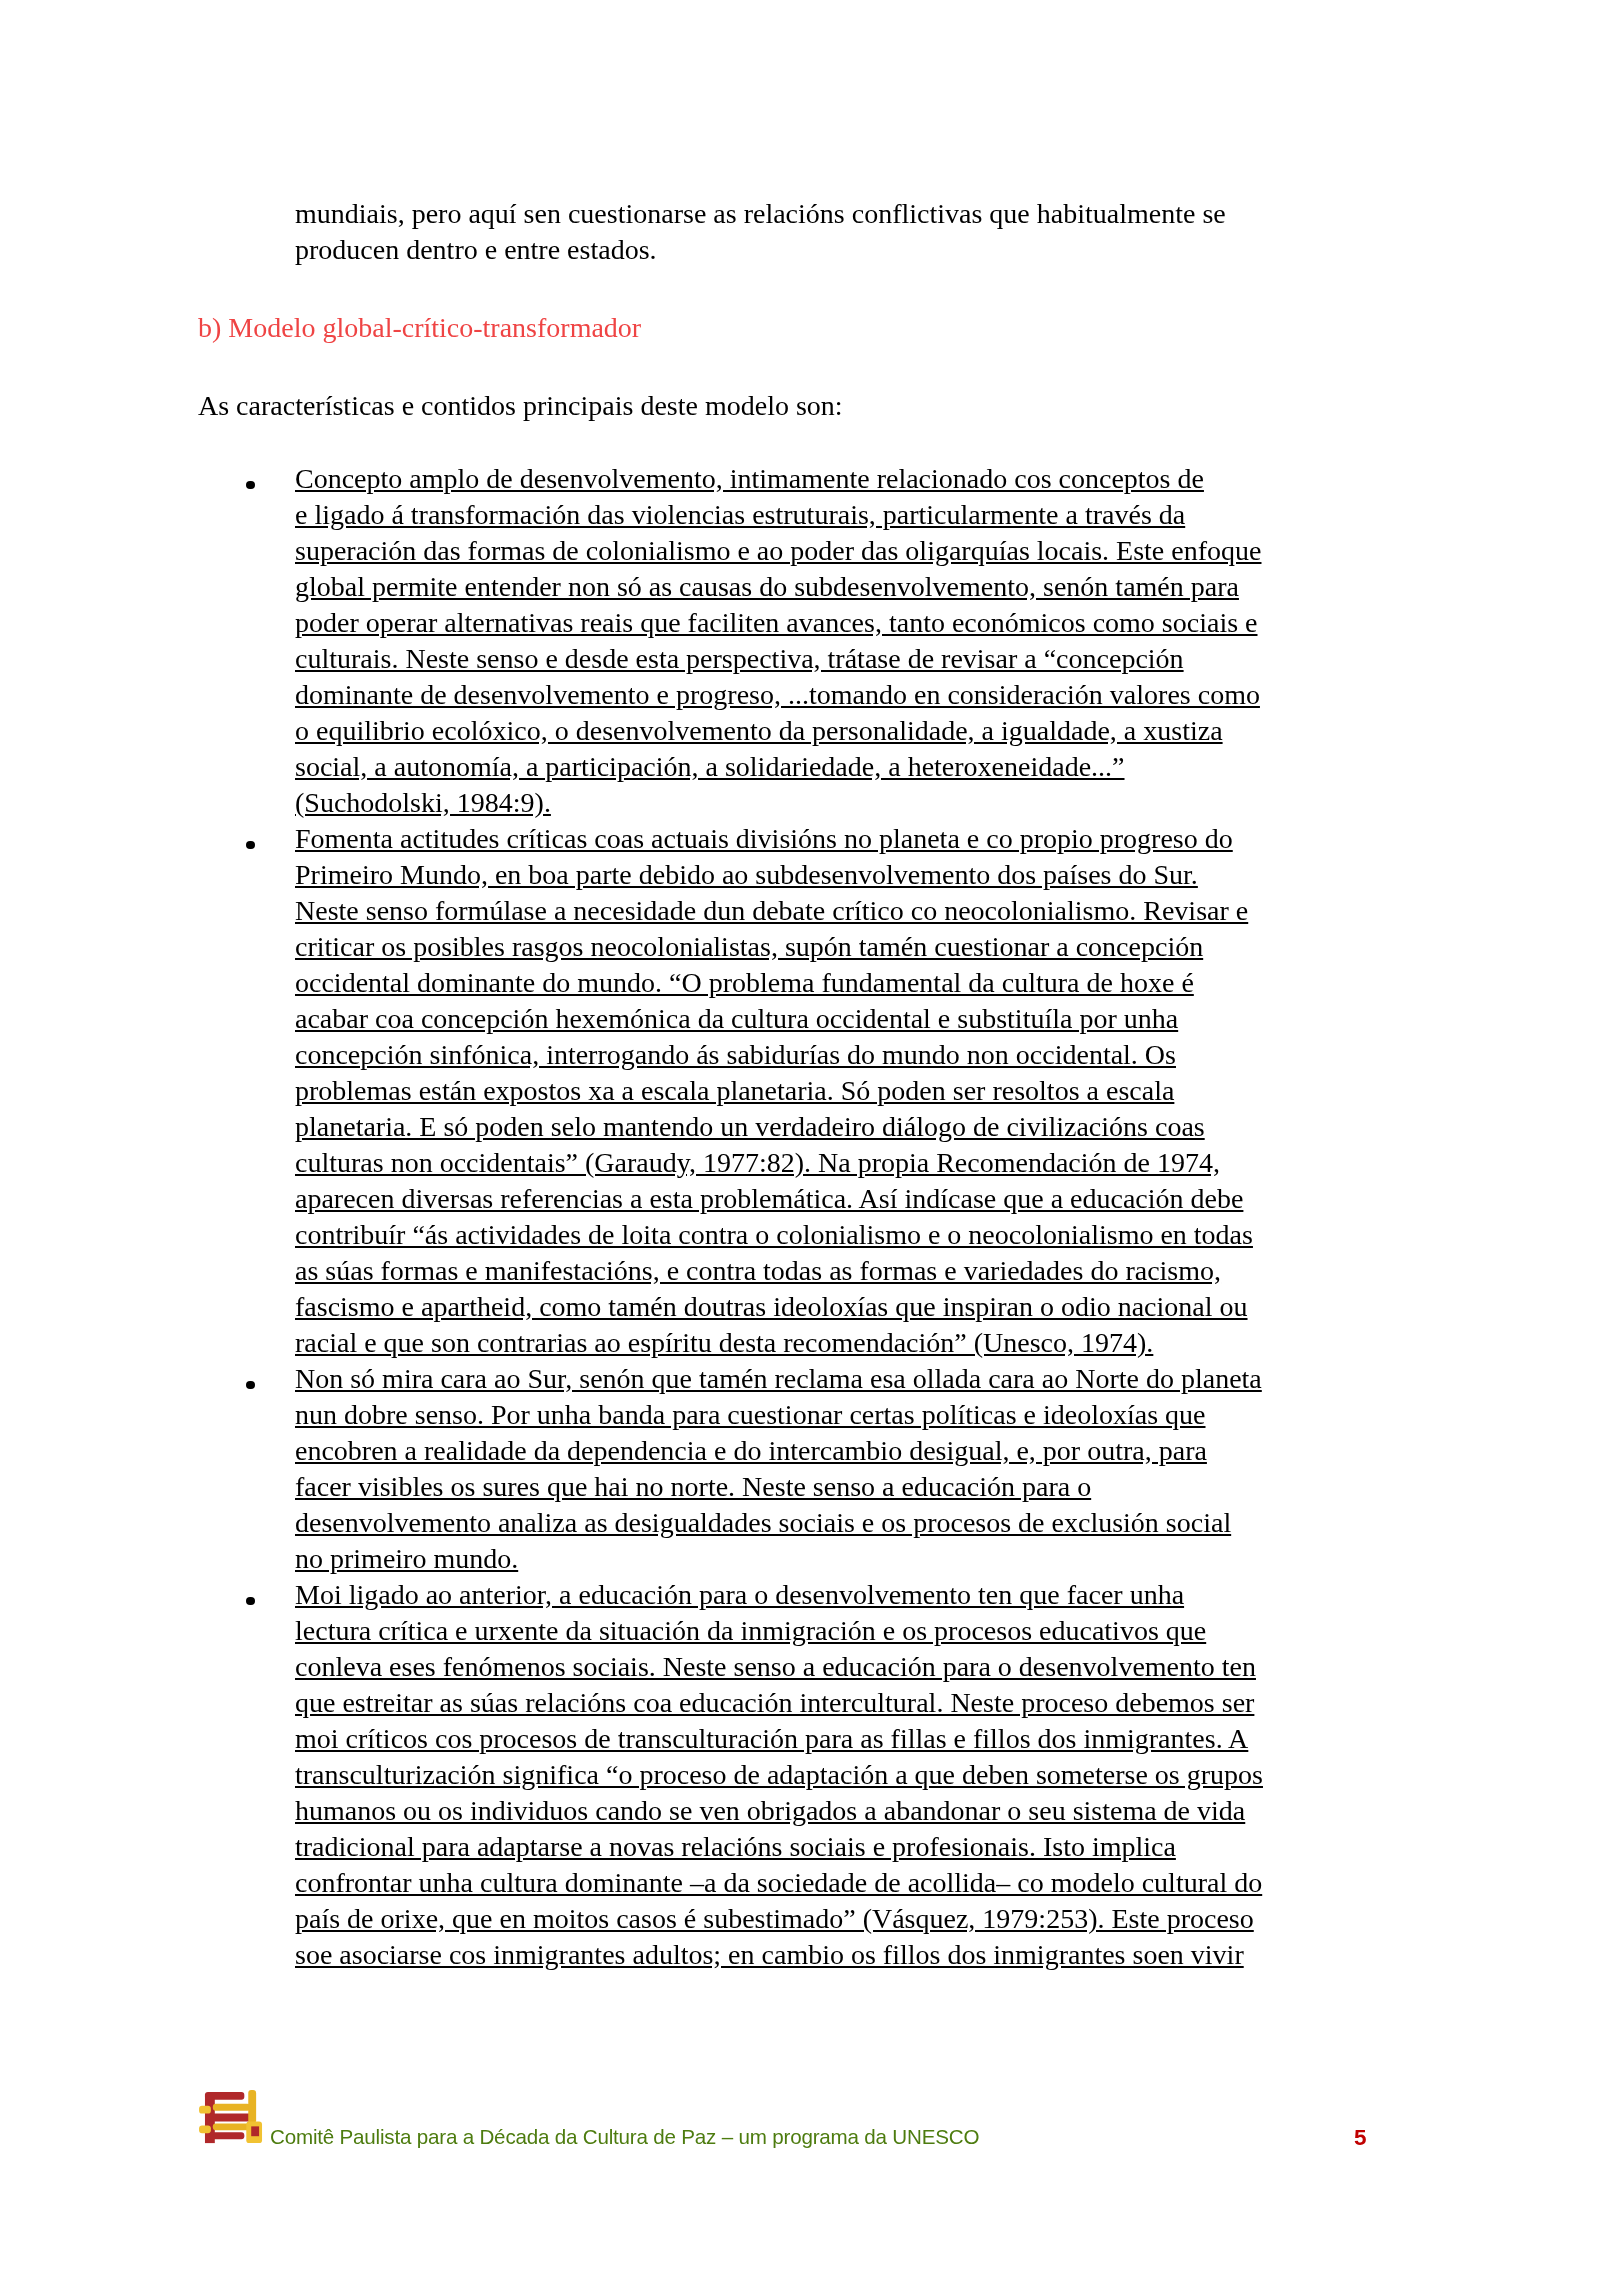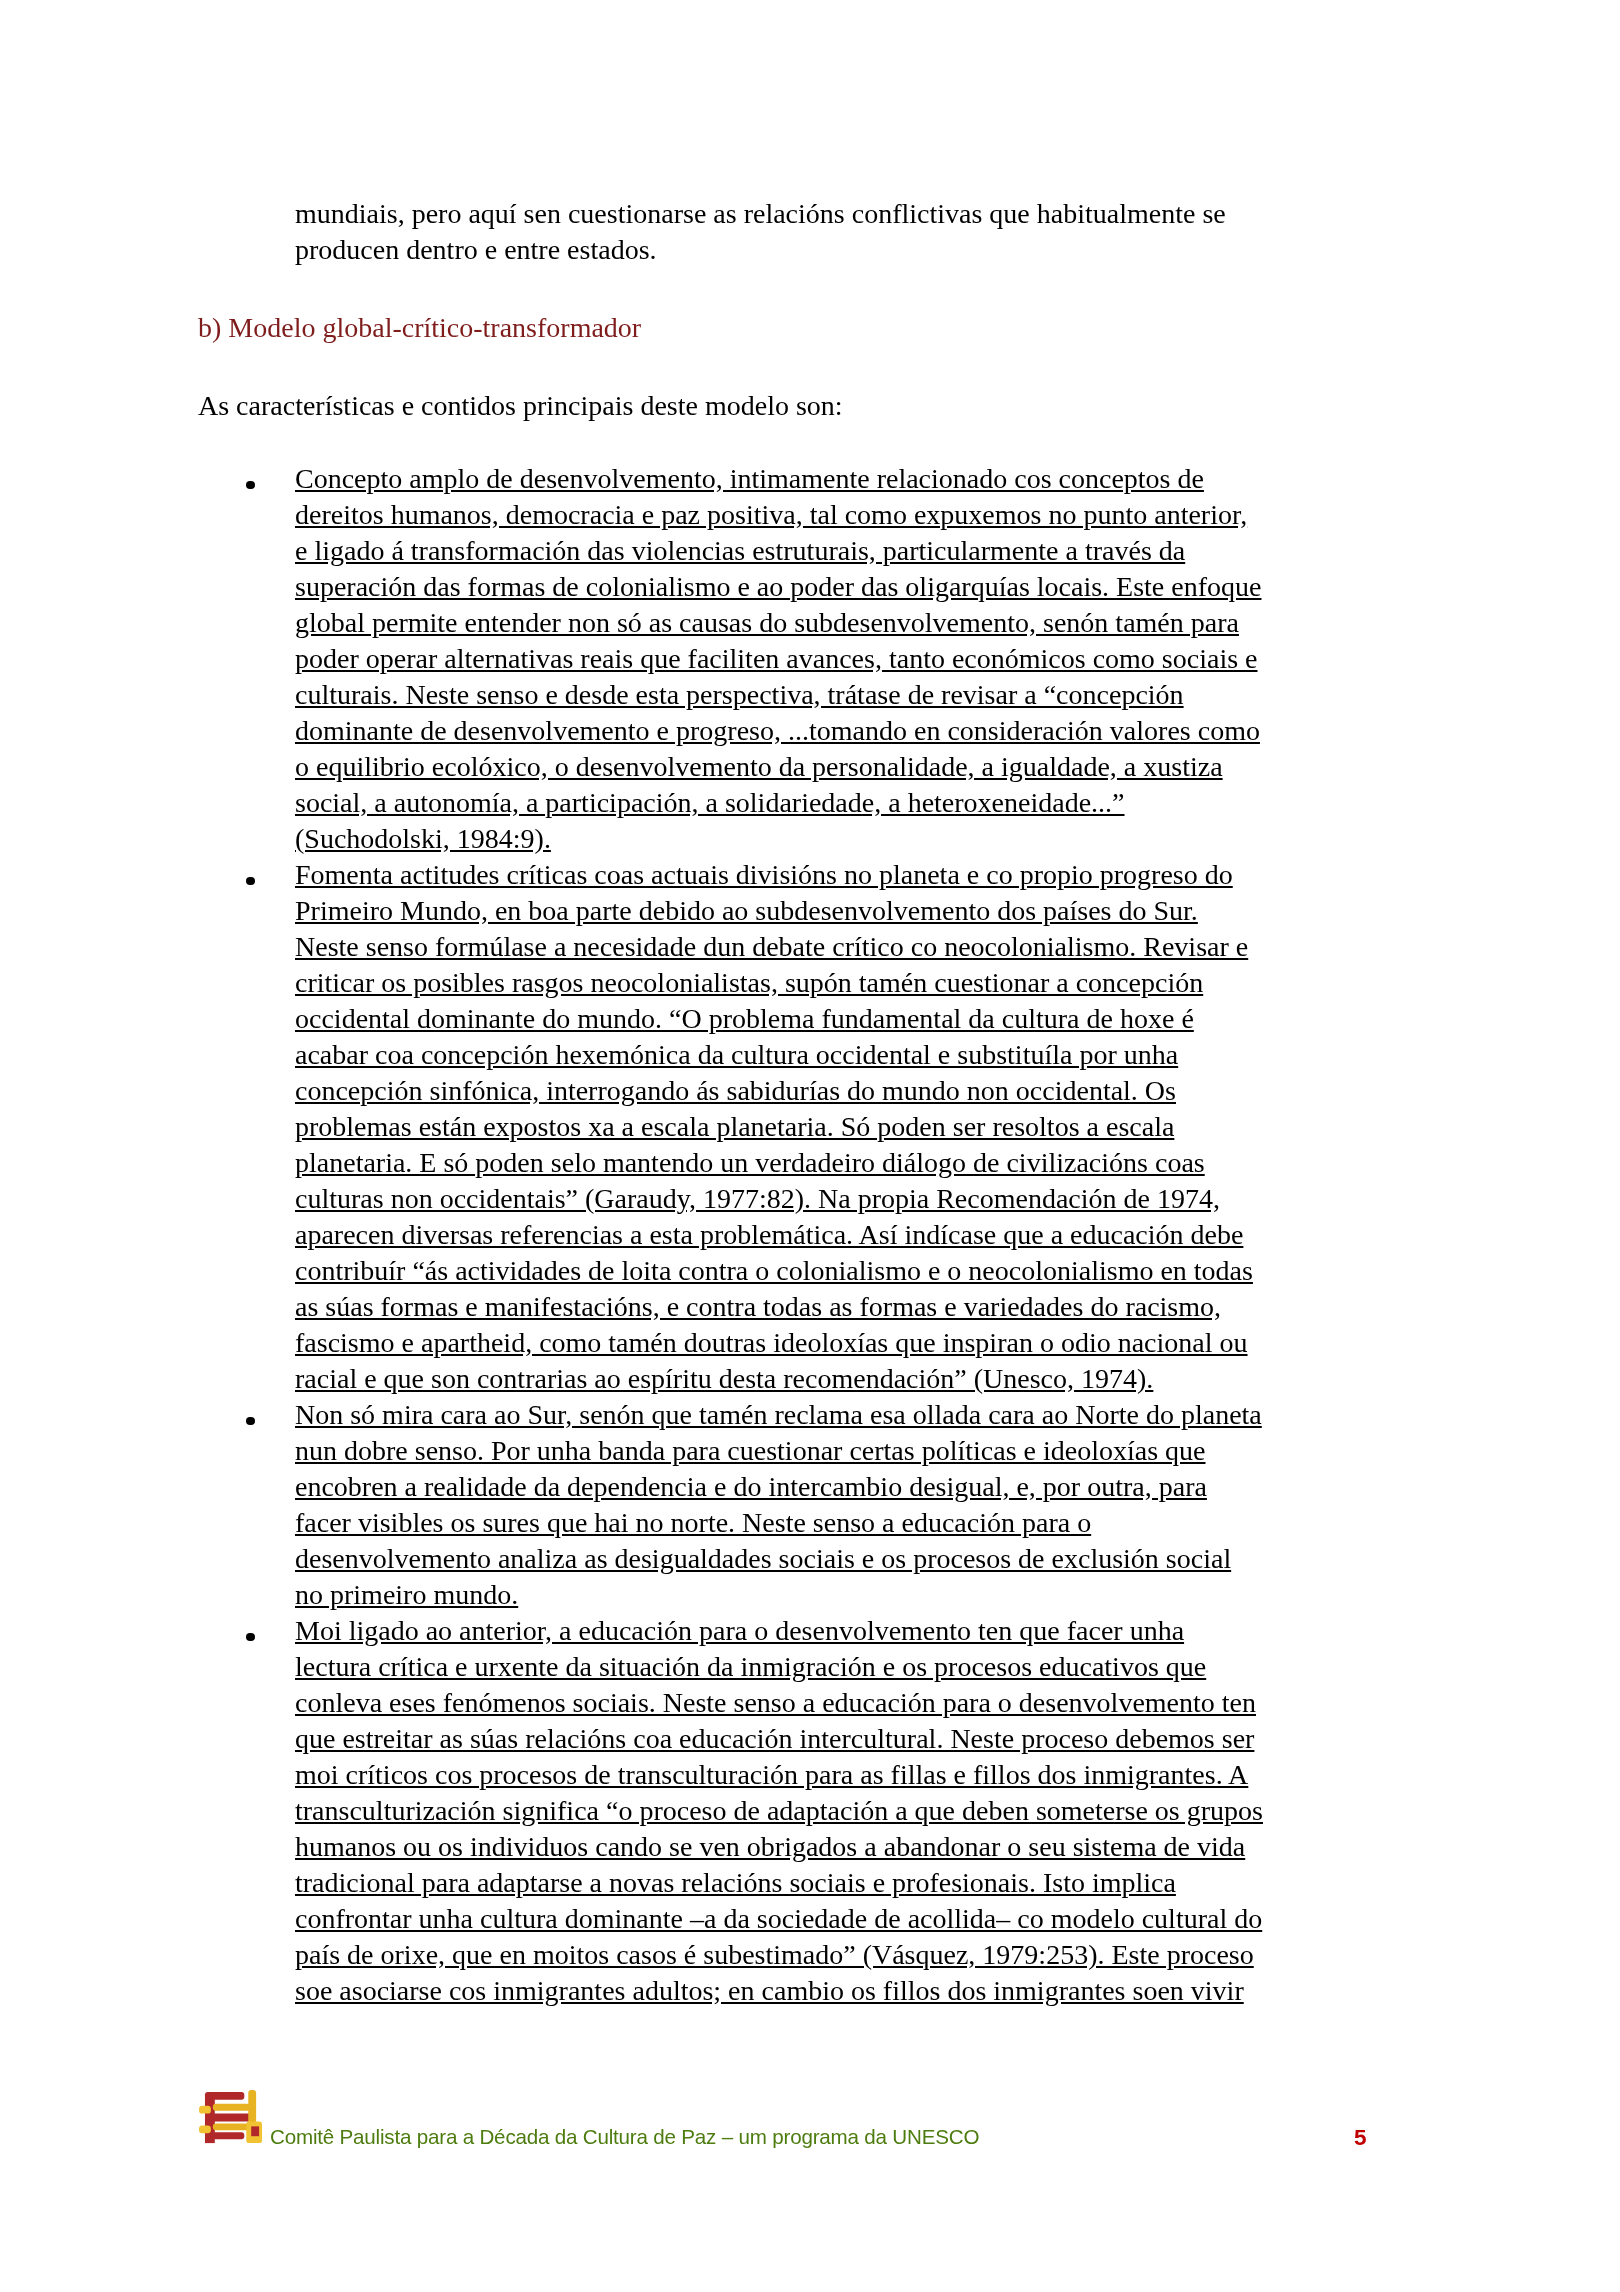--- a/index.html
+++ b/index.html
@@ -2,21 +2,21 @@
 <html><head>
 <meta charset="utf-8">
 <style>
   html, body { margin: 0; padding: 0; background: #ffffff; }
   body { width: 1620px; height: 2293px; position: relative; overflow: hidden; }
   .page { position: absolute; left: 0; top: 0; width: 1620px; height: 2293px; background: #fff; }
   .serif { font-family: "Liberation Serif", "DejaVu Serif", serif; color: #000; font-size: 28px; }
   .line { display: block; white-space: nowrap; height: 36px; line-height: 36px; }
   .block { position: absolute; }
   #para-cont { left: 295px; top: 196px; }
-  #heading { left: 198px; top: 310px; color: #7f1d1d; font-size: 28px; line-height: 36px; white-space: nowrap; }
+  #heading { left: 198px; top: 310px; color: #ef4444; font-size: 28px; line-height: 36px; white-space: nowrap; }
   #intro { left: 198px; top: 388px; line-height: 36px; white-space: nowrap; }
   #list { left: 198px; top: 461px; width: 1235px; }
   .bullet-item { position: relative; padding-left: 97px; text-decoration: underline; }
   .bullet-dot { position: absolute; left: 48px; top: 0; width: 11.8px; height: 36px; }
   .bullet-dot::before { content: ""; position: absolute; left: 0; top: 19.6px; width: 8.8px; height: 8.8px; border-radius: 50%; background: #000; }
   .footer { position: absolute; left: 199px; top: 2088px; width: 1225px; height: 69px; }
   .logo { position: absolute; left: 0; top: 0; width: 69px; height: 61px; }
   .footer-text { position: absolute; left: 71px; top: 37px; font-family: "Liberation Sans", "DejaVu Sans", sans-serif; font-size: 20.6px; color: #4d7c0f; white-space: nowrap; letter-spacing: -0.2px; }
   .page-number { position: absolute; left: 1155px; top: 37px; font-family: "Liberation Sans", "DejaVu Sans", sans-serif; font-size: 22.5px; font-weight: bold; color: #c00000; }
 </style>
@@ -31,21 +31,20 @@
   </div>
 
   <div id="heading" class="block serif">b) Modelo global-crítico-transformador</div>
 
   <div id="intro" class="block serif">As características e contidos principais deste modelo son:</div>
 
   <div id="list" class="block serif">
     <div class="bullet-item">
       <span class="bullet-dot"></span>
     <span class="line">Concepto amplo de desenvolvemento, intimamente relacionado cos conceptos de</span>
-        <span class="line">dereitos humanos, democracia e paz positiva, tal como expuxemos no punto anterior,</span>
         <span class="line">e ligado á transformación das violencias estruturais, particularmente a través da</span>
         <span class="line">superación das formas de colonialismo e ao poder das oligarquías locais. Este enfoque</span>
         <span class="line">global permite entender non só as causas do subdesenvolvemento, senón tamén para</span>
         <span class="line">poder operar alternativas reais que faciliten avances, tanto económicos como sociais e</span>
         <span class="line">culturais. Neste senso e desde esta perspectiva, trátase de revisar a “concepción</span>
         <span class="line">dominante de desenvolvemento e progreso, ...tomando en consideración valores como</span>
         <span class="line">o equilibrio ecolóxico, o desenvolvemento da personalidade, a igualdade, a xustiza</span>
         <span class="line">social, a autonomía, a participación, a solidariedade, a heteroxeneidade...”</span>
         <span class="line">(Suchodolski, 1984:9).</span>
       </div>

